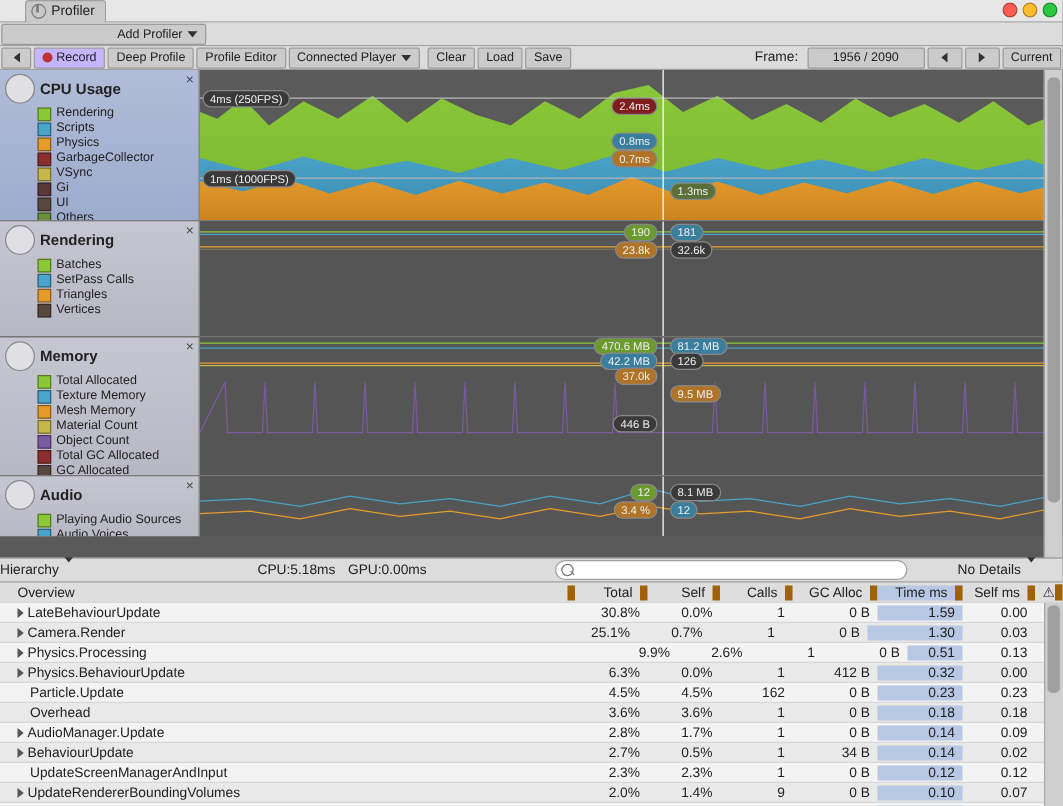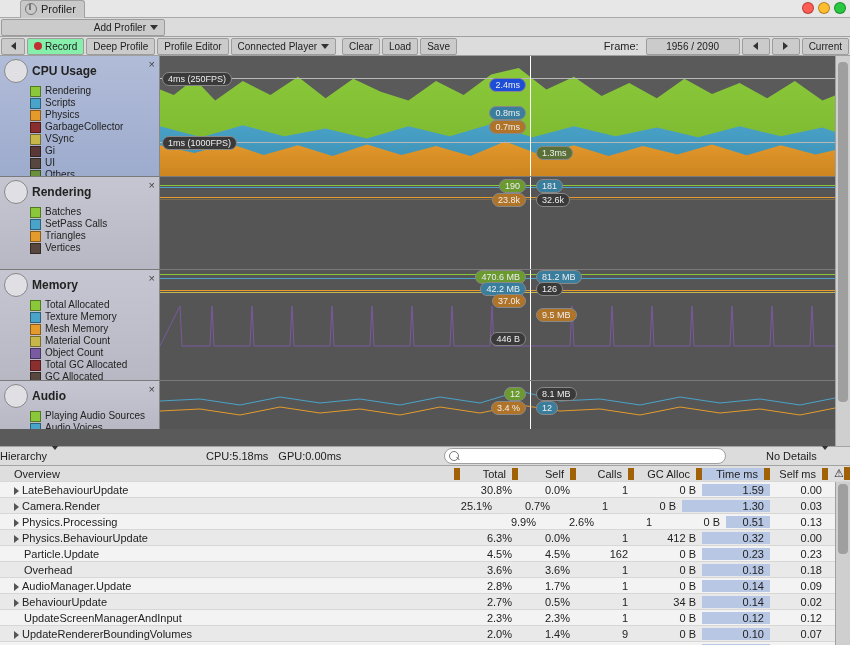--- a/index.html
+++ b/index.html
@@ -40,21 +40,21 @@
 
   
   .toolbar {
     height:18px; background:#dcdcdc; border-bottom:1px solid #a0a0a0; display:flex; align-items:center;
   }
   .toolbar .btn {
     background:#cbcbcb; border:1px solid #9c9c9c; border-radius:2px;
     height:15px; padding:0 6px; display:inline-flex; align-items:center;
     margin:0 1px; font-size:10px; cursor:default;
   }
-  .toolbar .btn.down { background:#86efac; }
+  .toolbar .btn.down { background:#c4b5fd; }
   .toolbar .sep { width:4px; }
   .toolbar .lbl { margin:0 6px; }
   .arrow-r { width:0;height:0;border-top:4px solid transparent;border-bottom:4px solid transparent;border-left:5px solid #333;}
   .arrow-l { width:0;height:0;border-top:4px solid transparent;border-bottom:4px solid transparent;border-right:5px solid #333;}
   .caret-dn { width:0;height:0;border-left:4px solid transparent;border-right:4px solid transparent;border-top:5px solid #333;margin-left:4px;}
   .rec-dot { width:8px;height:8px;border-radius:50%;background:#c03030;margin-right:3px;}
 
   
   .modules {
     height: 390px;
@@ -232,21 +232,21 @@
       <div class="stack">
         <div class="layer" style="bottom:0;height:100%;background:#5a5a5a"></div>
         <div class="layer" style="bottom:0;height:90%;background:linear-gradient(#8ac83a,#7ab52e);clip-path:polygon(0 20%,2% 25%,5% 10%,8% 30%,12% 12%,16% 25%,20% 8%,24% 28%,28% 10%,32% 22%,36% 30%,40% 12%,44% 25%,48% 6%,52% 0%,56% 20%,60% 8%,64% 26%,68% 14%,72% 28%,76% 10%,80% 24%,84% 14%,88% 28%,92% 12%,96% 30%,100% 20%,100% 100%,0 100%)"></div>
         <div class="layer" style="bottom:0;height:46%;background:linear-gradient(#4aa3c9,#3a8bb0);clip-path:polygon(0 10%,6% 30%,12% 8%,18% 28%,24% 14%,30% 32%,36% 10%,42% 28%,48% 6%,54% 30%,60% 10%,66% 28%,72% 12%,78% 30%,84% 10%,90% 28%,96% 12%,100% 30%,100% 100%,0 100%)"></div>
         <div class="layer" style="bottom:0;height:32%;background:linear-gradient(#e59a2c,#cc8520);clip-path:polygon(0 20%,5% 40%,10% 15%,15% 45%,20% 20%,25% 48%,30% 18%,35% 45%,40% 22%,45% 48%,50% 10%,55% 44%,60% 20%,65% 48%,70% 22%,75% 44%,80% 18%,85% 46%,90% 20%,95% 44%,100% 24%,100% 100%,0 100%)"></div>
       </div>
       <div class="guide" style="top:22px"></div>
       <div class="guide" style="top:86px"></div>
       <span class="pill" style="left:2px;top:16px;background:#3a3a3a">4ms (250FPS)</span>
       <span class="pill" style="left:2px;top:80px">1ms (1000FPS)</span>
-      <span class="pill" style="right:324px;top:22px;background:#1d4ed8">2.4ms</span>
+      <span class="pill" style="right:324px;top:22px;background:#7f1d1d">2.4ms</span>
       <span class="pill" style="right:324px;top:50px;background:#3a7e9e">0.8ms</span>
       <span class="pill" style="right:324px;top:64px;background:#b07428">0.7ms</span>
       <span class="pill" style="left:376px;top:90px;background:#5a7038">1.3ms</span>
       <div style="position:absolute;top:0;bottom:0;left:370px;width:1px;background:#fff"></div>
     </div>
   </div>
 
   <div class="module rend" style="border-top:1px solid #7a7a7a">
     <div class="mod-side">
       <span class="x">×</span>
@@ -418,21 +418,21 @@
         <div class="td c-num c-tms" style="width: 68px;">1.59</div>
         <div class="td c-num">0.00</div>
         <div class="td " style="width: 22px; text-align: center;"></div>
       </div>
       <div class="trow">
         <div class="td c-ov"><span class="tri"></span><span>Camera.Render</span></div>
         <div class="td c-num">25.1%</div>
         <div class="td c-num">0.7%</div>
         <div class="td c-num">1</div>
         <div class="td c-num" style="width: 68px;">0 B</div>
-        <div class="td c-num c-tms" style="width: 88px; text-align: right;">1.30</div>
+        <div class="td c-num c-tms" style="width: 76px; text-align: right;">1.30</div>
         <div class="td c-num">0.03</div>
         <div class="td " style="width: 22px; text-align: center;"></div>
       </div>
       <div class="trow">
         <div class="td c-ov"><span class="tri"></span><span>Physics.Processing</span></div>
         <div class="td c-num">9.9%</div>
         <div class="td c-num">2.6%</div>
         <div class="td c-num">1</div>
         <div class="td c-num" style="width: 68px;">0 B</div>
         <div class="td c-num c-tms" style="width: 44px;">0.51</div>

